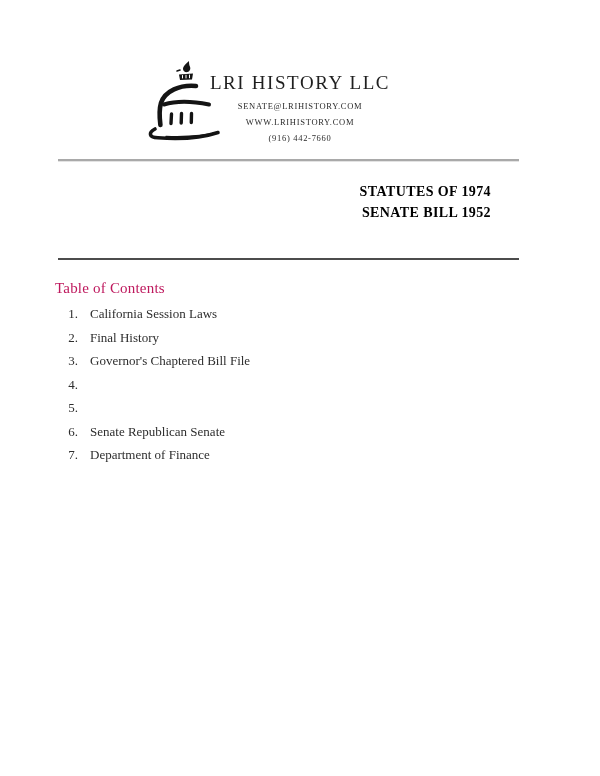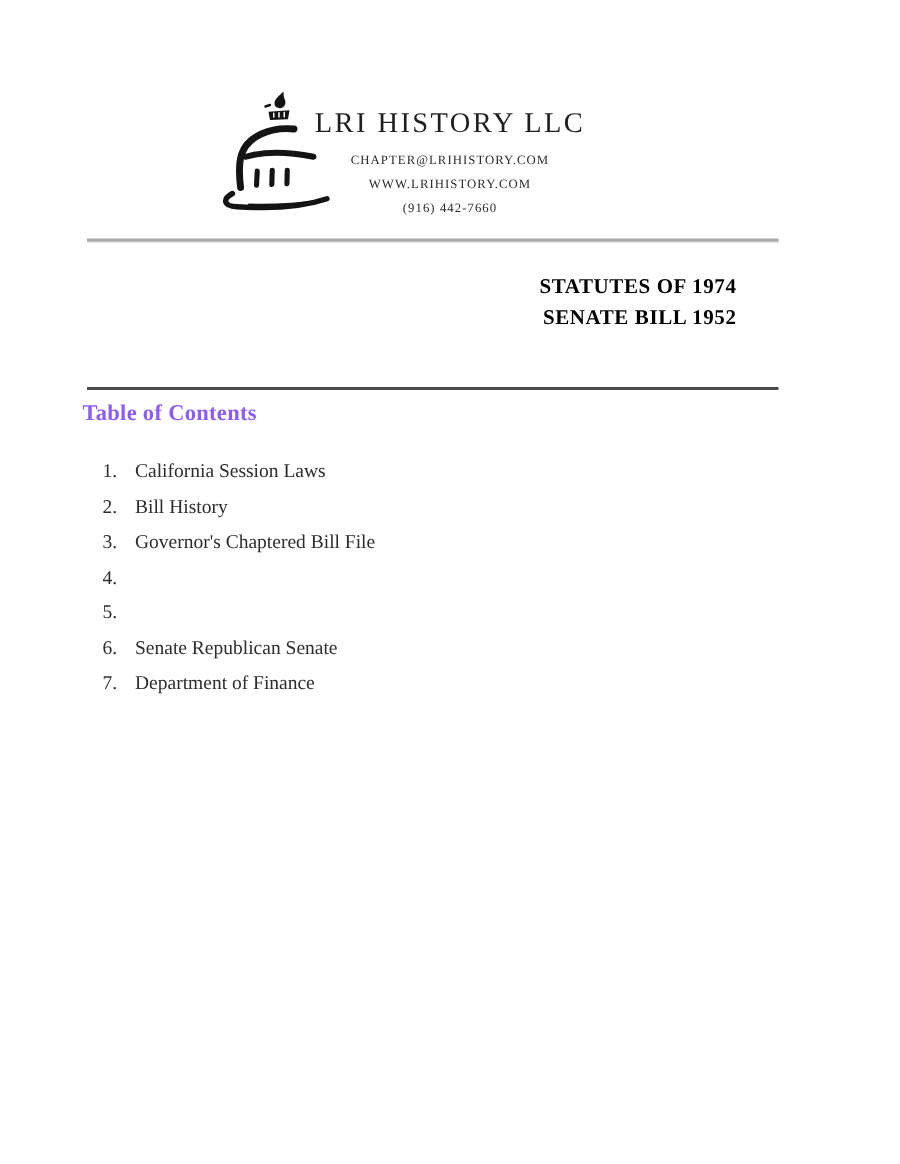--- a/index.html
+++ b/index.html
@@ -81,26 +81,26 @@
     line-height: 20.5px;
     letter-spacing: 0.4px;
     color: #000000;
   }
   .statutes .statute-line { white-space: pre; }
 
   
   .toc-heading {
     position: absolute;
     left: 55px;
-    top: 268px;
+    top: 280px;
     margin: 0;
     font-size: 15px;
-    font-weight: bold;
+    font-weight: normal;
     letter-spacing: 0.2px;
-    color: #8b5cf6;
+    color: #be185d;
   }
   .toc-list {
     position: absolute;
     left: 62px;
     top: 307px;
     margin: 0;
     padding: 0;
     list-style: none;
   }
   .toc-item {
@@ -145,21 +145,21 @@
           <path d="M37.5 55.5 L37.2 65" stroke-width="3.4"></path>
           <path d="M47.5 55.5 L47.3 64.5" stroke-width="3.4"></path>
 
           <path d="M11 71 C 4.5 74.5, 4.5 79.5, 14 79.8 C 38 81.5, 59 79.5, 74 74.5" stroke-width="3.6"></path>
           <path d="M74 74.5 C 62 77.5, 40 79, 22 78.4" stroke-width="1.4"></path>
         </g>
       </svg>
     </div>
     <div class="letterhead-text">
       <div class="company-name">LRI HISTORY LLC</div>
-      <div class="contact-line first">CHAPTER@LRIHISTORY.COM</div>
+      <div class="contact-line first">SENATE@LRIHISTORY.COM</div>
       <div class="contact-line">WWW.LRIHISTORY.COM</div>
       <div class="contact-line">(916) 442-7660</div>
     </div>
   </header>
 
   <div class="rule rule-top"></div>
 
   <section class="statutes">
     <div class="statute-line">STATUTES OF 1974</div>
     <div class="statute-line">SENATE BILL 1952</div>
@@ -169,21 +169,21 @@
 
   <h2 class="toc-heading">Table of Contents</h2>
 
   <ol class="toc-list">
     <li class="toc-item">
       <span class="toc-num">1.</span>
       <span class="toc-label">California Session Laws</span>
     </li>
     <li class="toc-item">
       <span class="toc-num">2.</span>
-      <span class="toc-label">Bill History</span>
+      <span class="toc-label">Final History</span>
     </li>
     <li class="toc-item">
       <span class="toc-num">3.</span>
       <span class="toc-label">Governor's Chaptered Bill File</span>
     </li>
     <li class="toc-item">
       <span class="toc-num">4.</span>
     </li>
     <li class="toc-item">
       <span class="toc-num">5.</span>

